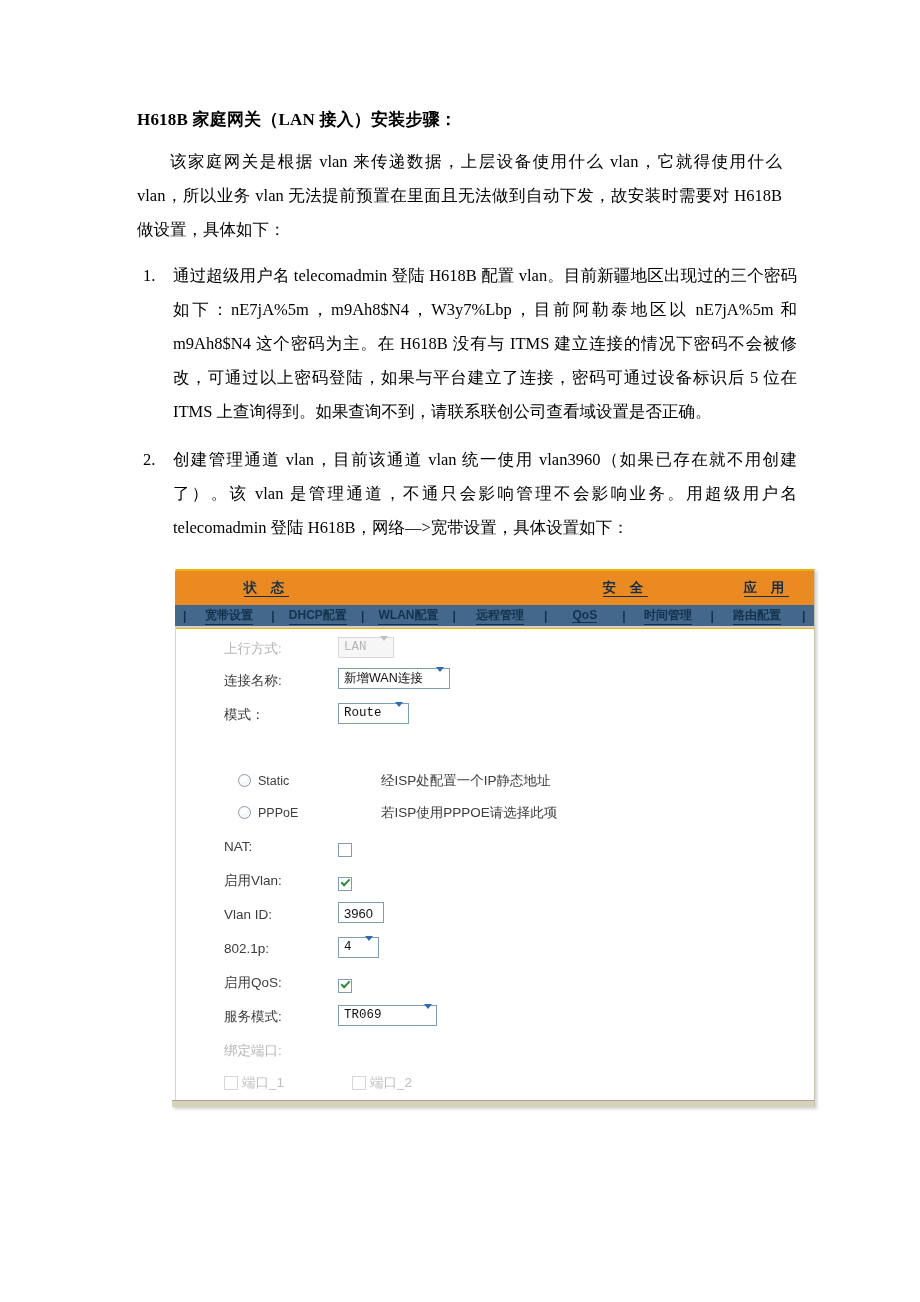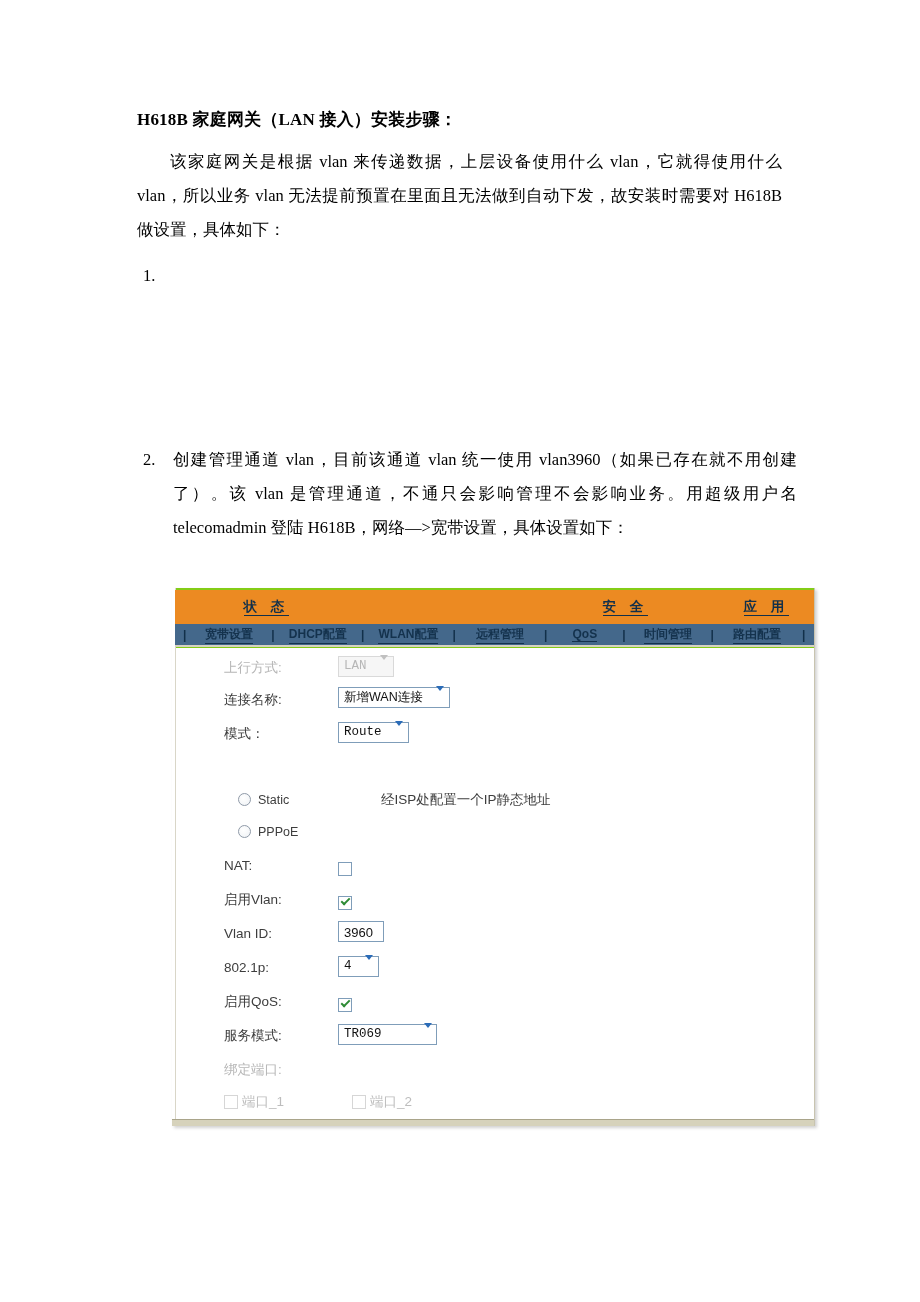--- a/index.html
+++ b/index.html
@@ -67,24 +67,24 @@
     font-size: 16.5px;
     line-height: 34px;
   }
   #item-1 { top: 259px; }
   #item-2 { top: 443px; }
 
   
   .shot {
     position: absolute;
     left: 172px;
-    top: 588px;
+    top: 569px;
     width: 643px;
     height: 538px;
-    background: #84cc16;
+    background: #eab308;
     overflow: hidden;
     font-family: "Liberation Sans", "DejaVu Sans", sans-serif;
     box-shadow: 2px 2px 3px rgba(0,0,0,0.18);
     border-right: 1px solid #c8c4b0;
     box-sizing: border-box;
   }
   .shot-inner {
     position: absolute;
     left: 0; top: 0;
     width: 643px;
@@ -351,20 +351,21 @@
 
 <div class="page">
 
   <div class="doc-title">H618B 家庭网关（LAN 接入）安装步骤：</div>
 
   <div class="para intro">该家庭网关是根据 vlan 来传递数据，上层设备使用什么 vlan，它就得使用什么 vlan，所以业务 vlan 无法提前预置在里面且无法做到自动下发，故安装时需要对 H618B 做设置，具体如下：</div>
 
   <ol class="list" id="item-1">
     <li class="list-item">
       <span class="list-marker">1.</span>
+      <span>通过超级用户名 telecomadmin 登陆 H618B 配置 vlan。目前新疆地区出现过的三个密码如下：nE7jA%5m，m9Ah8$N4，W3y7%Lbp，目前阿勒泰地区以 nE7jA%5m 和 m9Ah8$N4 这个密码为主。在 H618B 没有与 ITMS 建立连接的情况下密码不会被修改，可通过以上密码登陆，如果与平台建立了连接，密码可通过设备标识后 5 位在 ITMS 上查询得到。如果查询不到，请联系联创公司查看域设置是否正确。</span>
     </li>
   </ol>
 
   <ol class="list" id="item-2">
     <li class="list-item">
       <span class="list-marker">2.</span>
       <span>创建管理通道 vlan，目前该通道 vlan 统一使用 vlan3960（如果已存在就不用创建了）。该 vlan 是管理通道，不通只会影响管理不会影响业务。用超级用户名 telecomadmin 登陆 H618B，网络—&gt;宽带设置，具体设置如下：</span>
     </li>
   </ol>
 
@@ -466,20 +467,21 @@
         </div>
 
         <div class="radio-row" style="top:136px;">
           <span class="radio-box"></span>
           <span class="radio-label">Static</span>
           <span class="radio-desc">经ISP处配置一个IP静态地址</span>
         </div>
         <div class="radio-row" style="top:168px;">
           <span class="radio-box"></span>
           <span class="radio-label">PPPoE</span>
+          <span class="radio-desc">若ISP使用PPPOE请选择此项</span>
         </div>
 
         <div class="row" style="top:202px;">
           <div class="lbl">NAT:</div>
           <div class="ctrl" style="top:9px;">
             <span class="cbox"></span>
           </div>
         </div>
 
         <div class="row" style="top:236px;">

